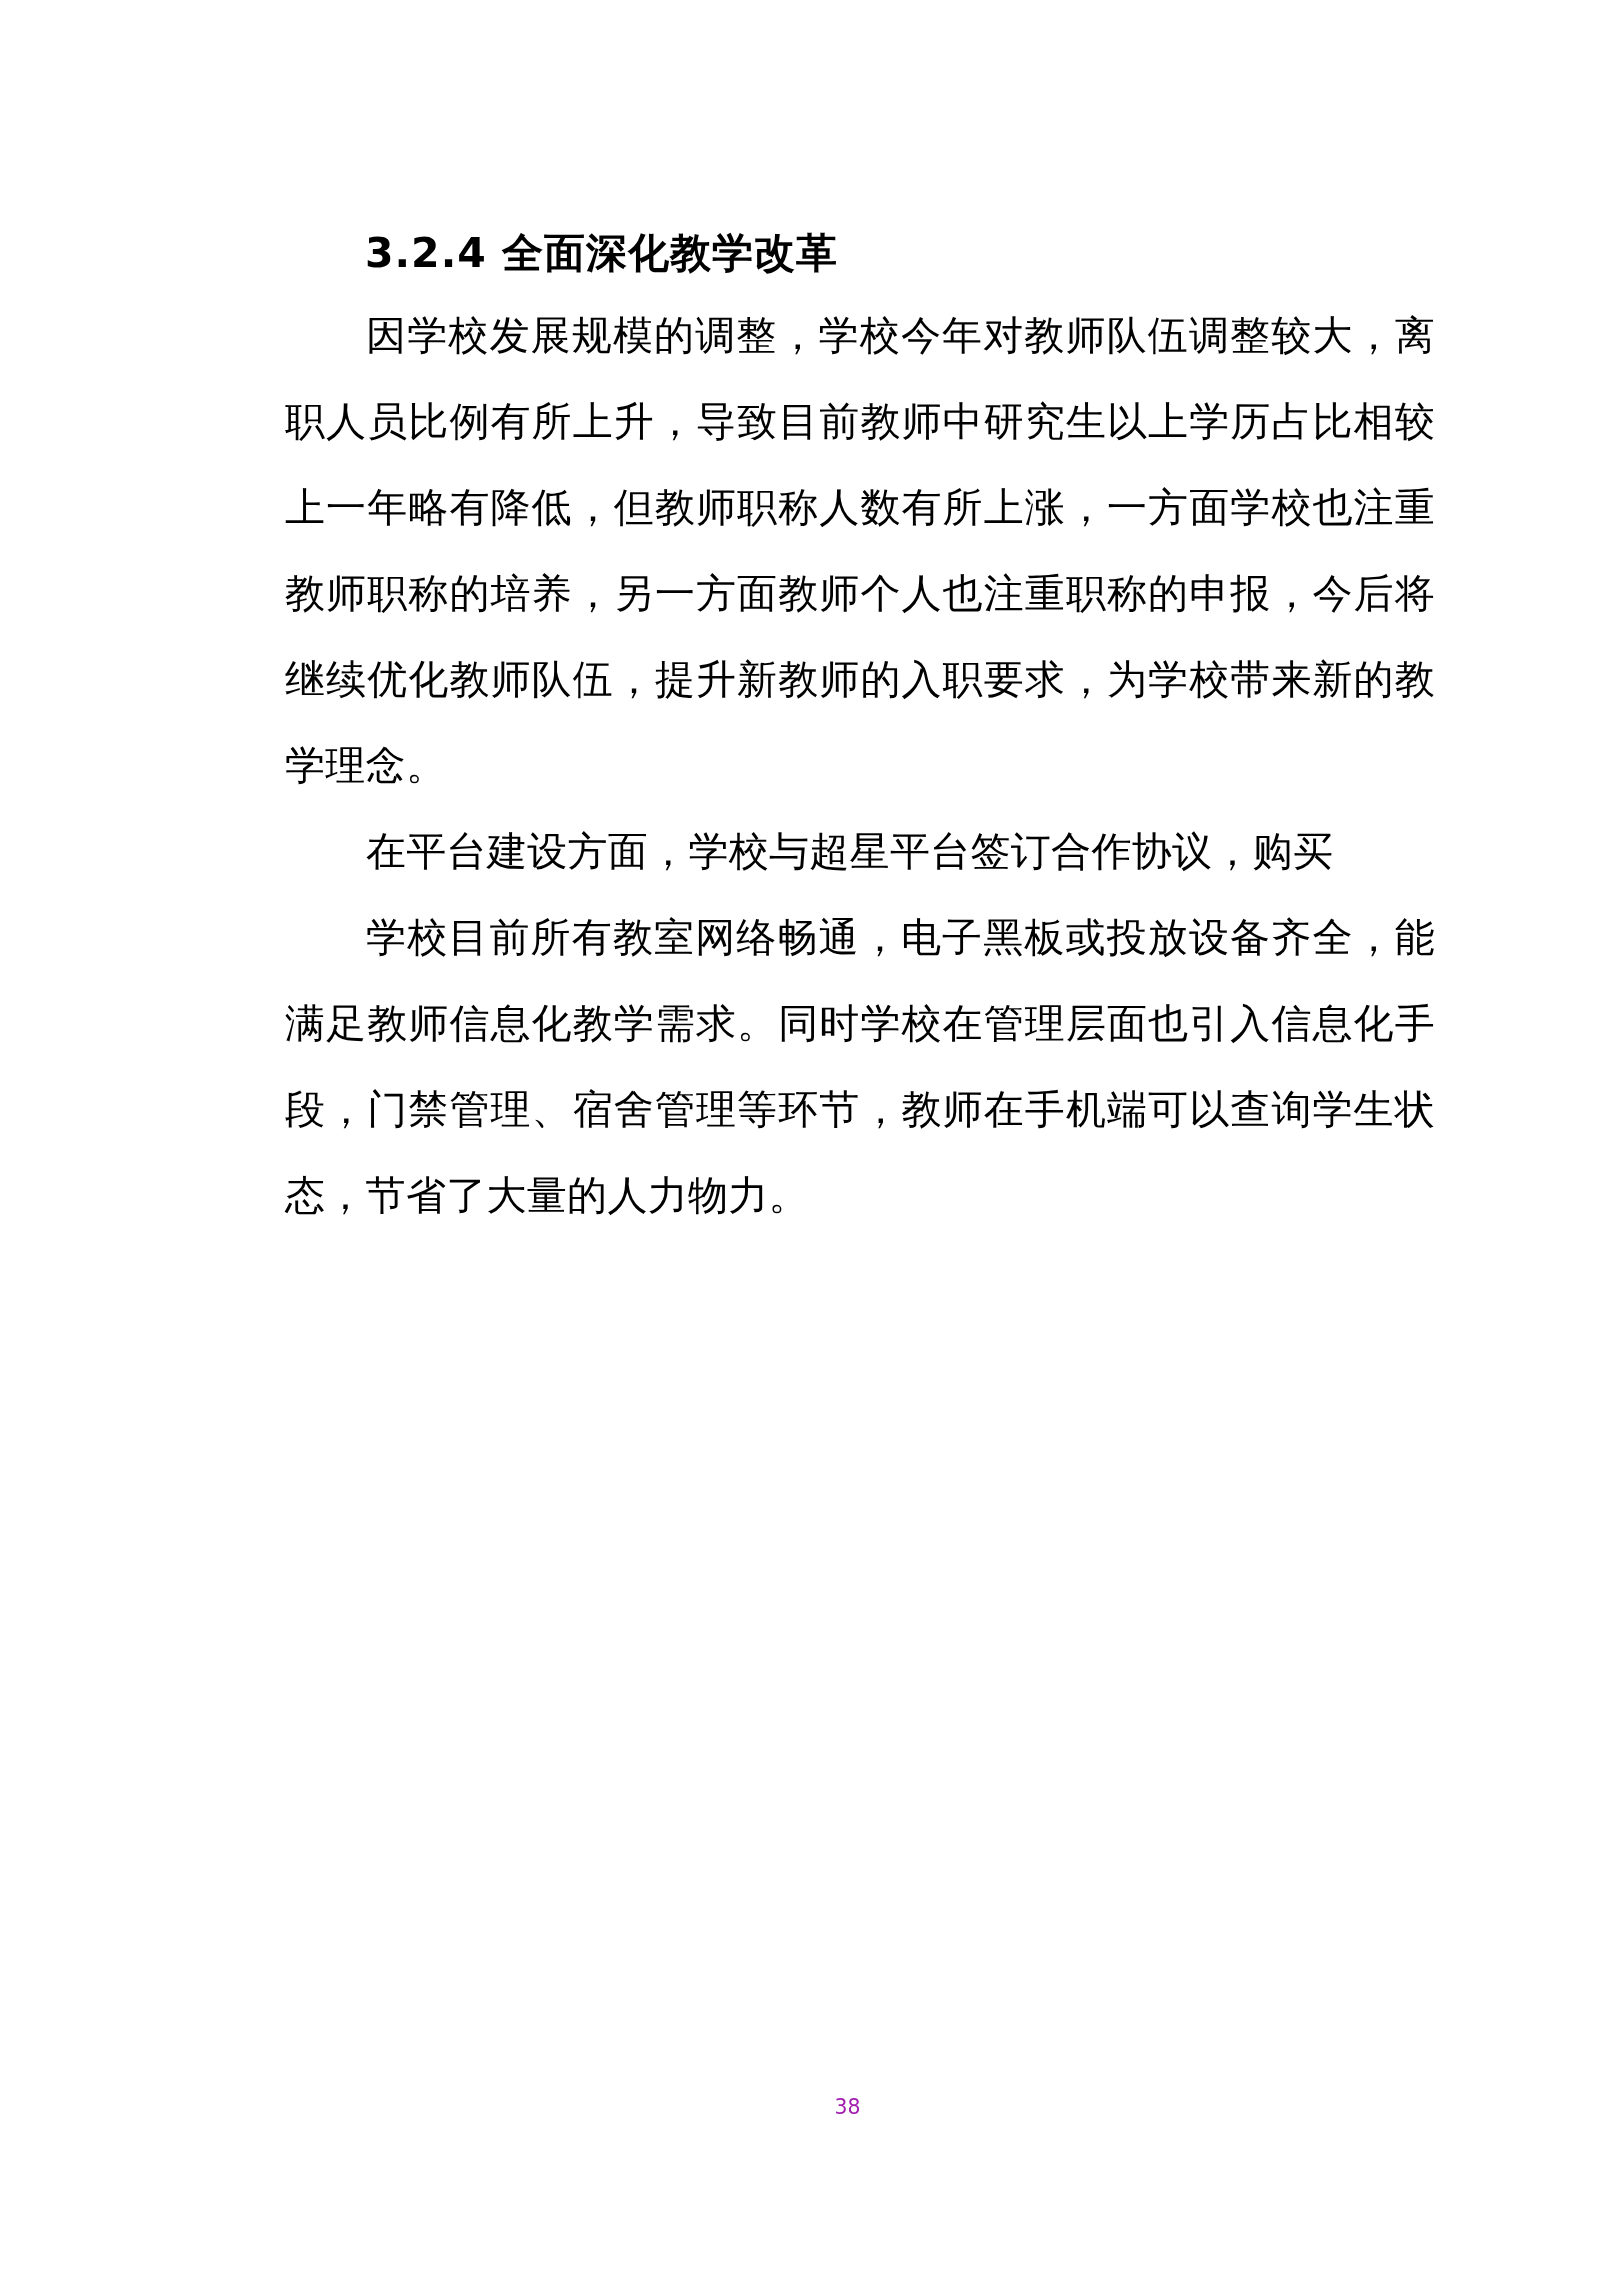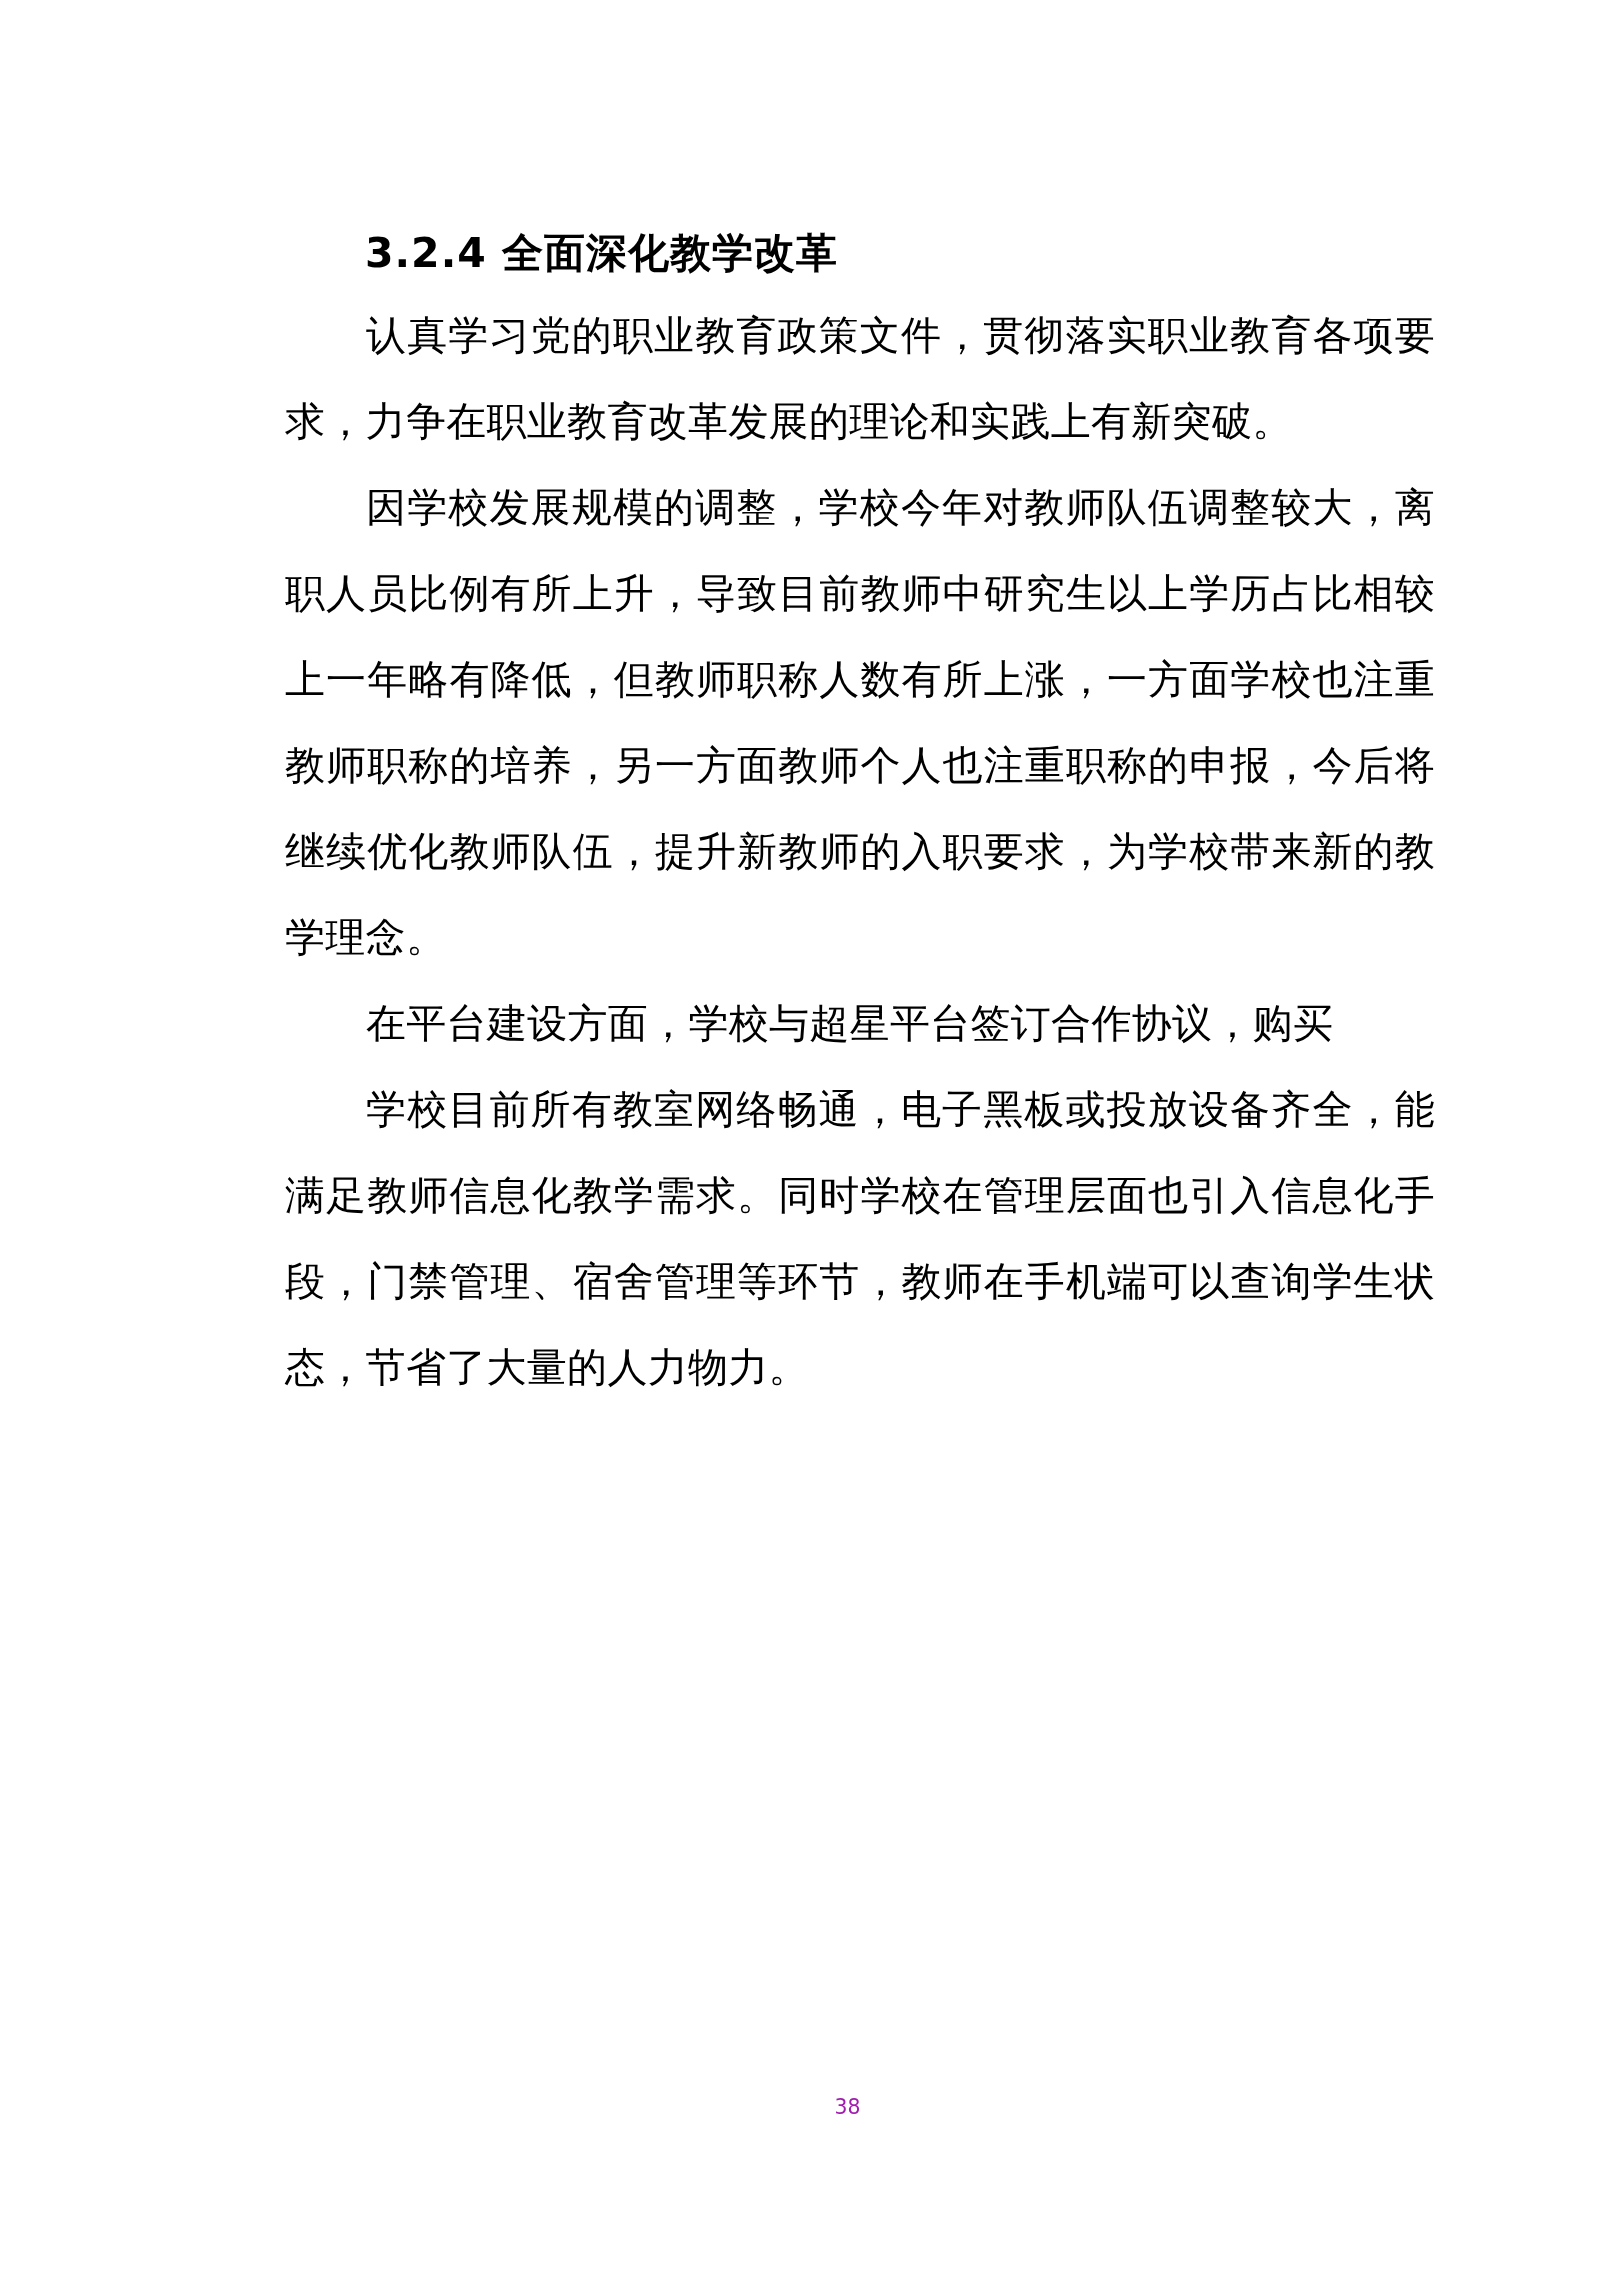--- a/index.html
+++ b/index.html
@@ -60,20 +60,19 @@
       line-height: 25.6px;
       color: #a21caf;
     }
   </style>
 </head>
 <body>
 
 <div class="page">
   <div class="content">
     <h2 class="heading">3.2.4 全面深化教学改革</h2>
-    <p class="para">认真学习党的职业教育政策文件，贯彻落实职业教育各项要求，力争在职业教育改革发展的理论和实践上有新突破。</p>
     <p class="para">因学校发展规模的调整，学校今年对教师队伍调整较大，离职人员比例有所上升，导致目前教师中研究生以上学历占比相较上一年略有降低，但教师职称人数有所上涨，一方面学校也注重教师职称的培养，另一方面教师个人也注重职称的申报，今后将继续优化教师队伍，提升新教师的入职要求，为学校带来新的教学理念。</p>
     <p class="para">在平台建设方面，学校与超星平台签订合作协议，购买</p>
     <p class="para">学校目前所有教室网络畅通，电子黑板或投放设备齐全，能满足教师信息化教学需求。同时学校在管理层面也引入信息化手段，门禁管理、宿舍管理等环节，教师在手机端可以查询学生状态，节省了大量的人力物力。</p>
   </div>
   <div class="page-number">38</div>
 </div>
 
 
 </body></html>

